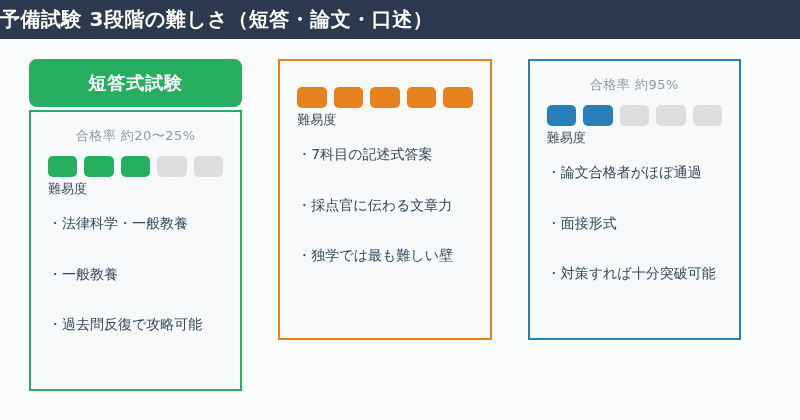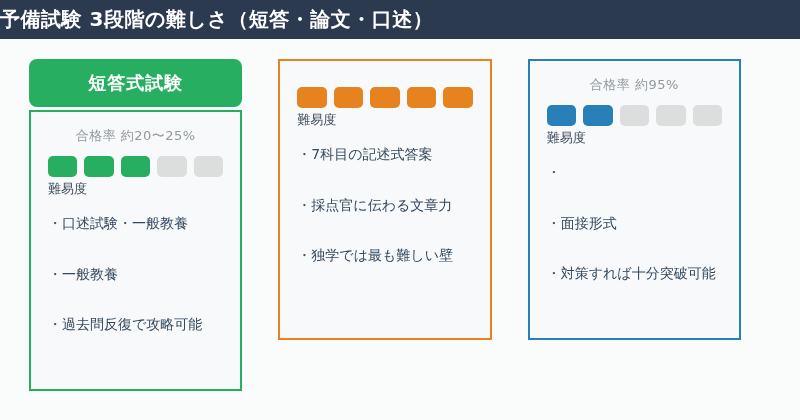--- a/index.html
+++ b/index.html
@@ -127,21 +127,21 @@
           <span class="meter-block filled"></span>
           <span class="meter-block filled"></span>
           <span class="meter-block filled"></span>
           <span class="meter-block"></span>
           <span class="meter-block"></span>
         </div>
       <div class="meter-label">難易度</div>
       <ul class="points">
           <li>
             <span class="bullet-marker">・</span>
-            <span class="point-text">口述試験・一般教養</span>
+            <span class="point-text">法律科学・一般教養</span>
           </li>
           <li>
             <span class="bullet-marker">・</span>
             <span class="point-text">一般教養</span>
           </li>
           <li>
             <span class="bullet-marker">・</span>
             <span class="point-text">過去問反復で攻略可能</span>
           </li>
         </ul>
@@ -182,20 +182,21 @@
           <span class="meter-block filled"></span>
           <span class="meter-block filled"></span>
           <span class="meter-block"></span>
           <span class="meter-block"></span>
           <span class="meter-block"></span>
         </div>
       <div class="meter-label">難易度</div>
       <ul class="points">
           <li>
             <span class="bullet-marker">・</span>
+            <span class="point-text">論文合格者がほぼ通過</span>
           </li>
           <li>
             <span class="bullet-marker">・</span>
             <span class="point-text">面接形式</span>
           </li>
           <li>
             <span class="bullet-marker">・</span>
             <span class="point-text">対策すれば十分突破可能</span>
           </li>
         </ul>

